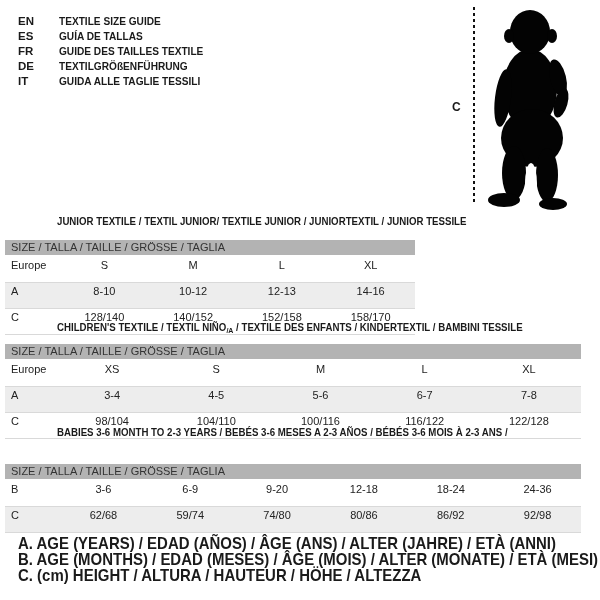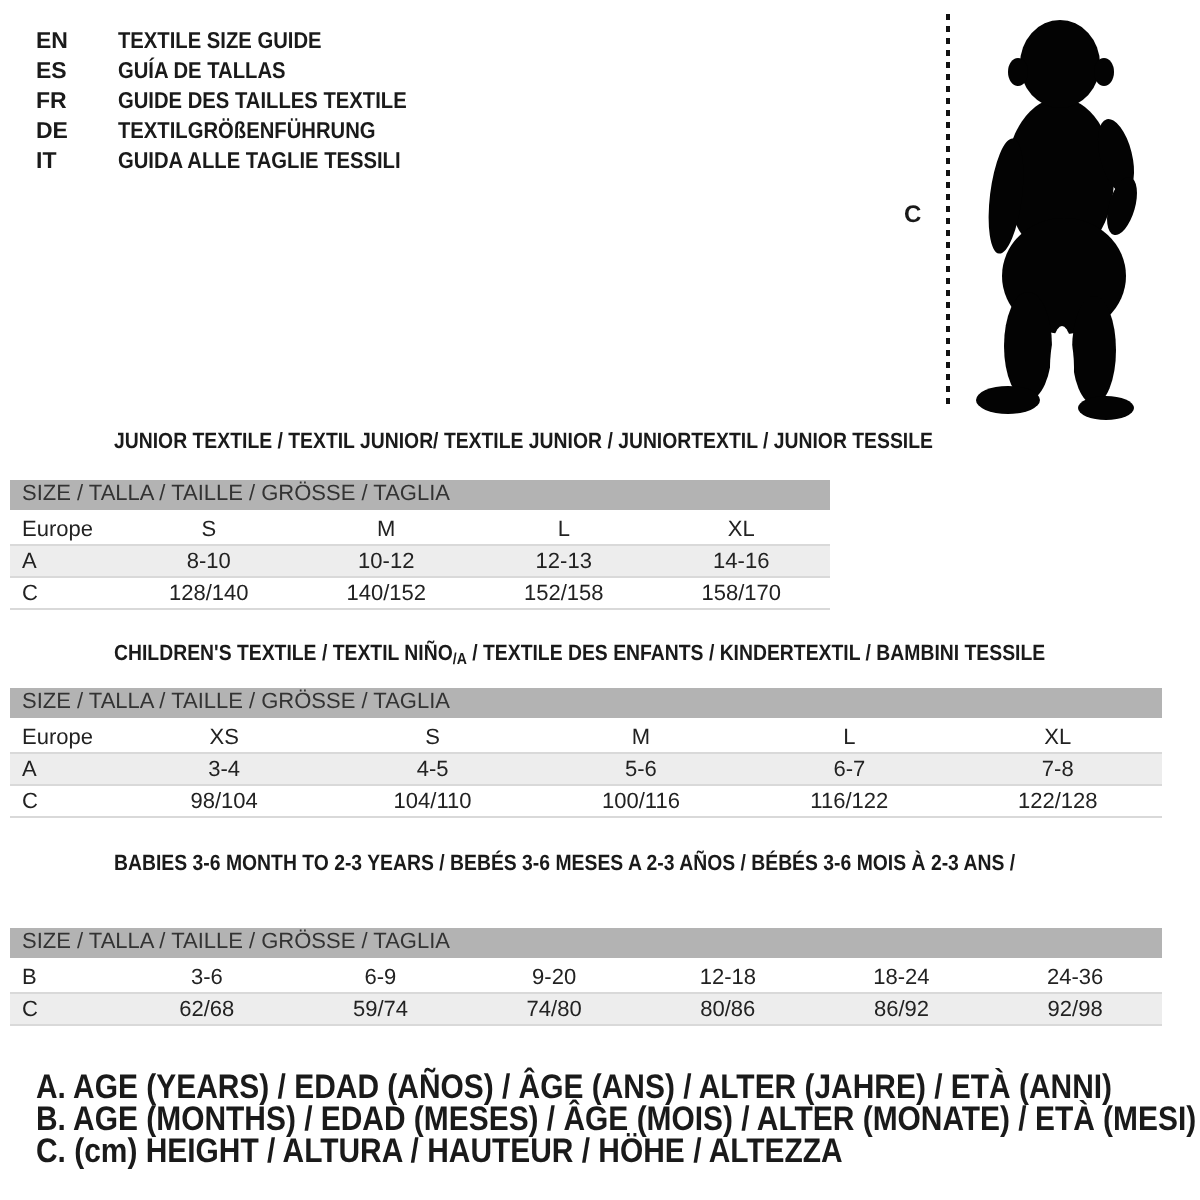--- a/index.html
+++ b/index.html
@@ -32,21 +32,21 @@
   .h2 { top:319px; }
   .h3 { top:424px; }
   .sub { font-size:8px; vertical-align:-2px; }
 
   
   .tbl { position:absolute; left:5px; border-collapse:collapse; table-layout:fixed; font-size:11px; color:#222; }
   .t1 { top:240px; width:410px; }
   .t2 { top:344px; width:576px; }
   .t3 { top:464px; width:576px; }
   .c-lbl { width:55px; }
-  .tbl td { padding:2px 0 1px; text-align:center; overflow:hidden; }
+  .tbl td { padding:2px 0 11px; text-align:center; overflow:hidden; }
   .tbl td.lbl { text-align:left; padding-left:6px; }
   .bar td {
     background:var(--header-bar,#b3b3b3);
     text-align:left; padding:1px 0 2px 6px;
     border-bottom:2px solid #fff;
     color:#333;
   }
   .row td { border-bottom:1px solid var(--row-border,#d9d9d9); }
   .shade td { background:var(--row-shaded,#ededed); }
 

